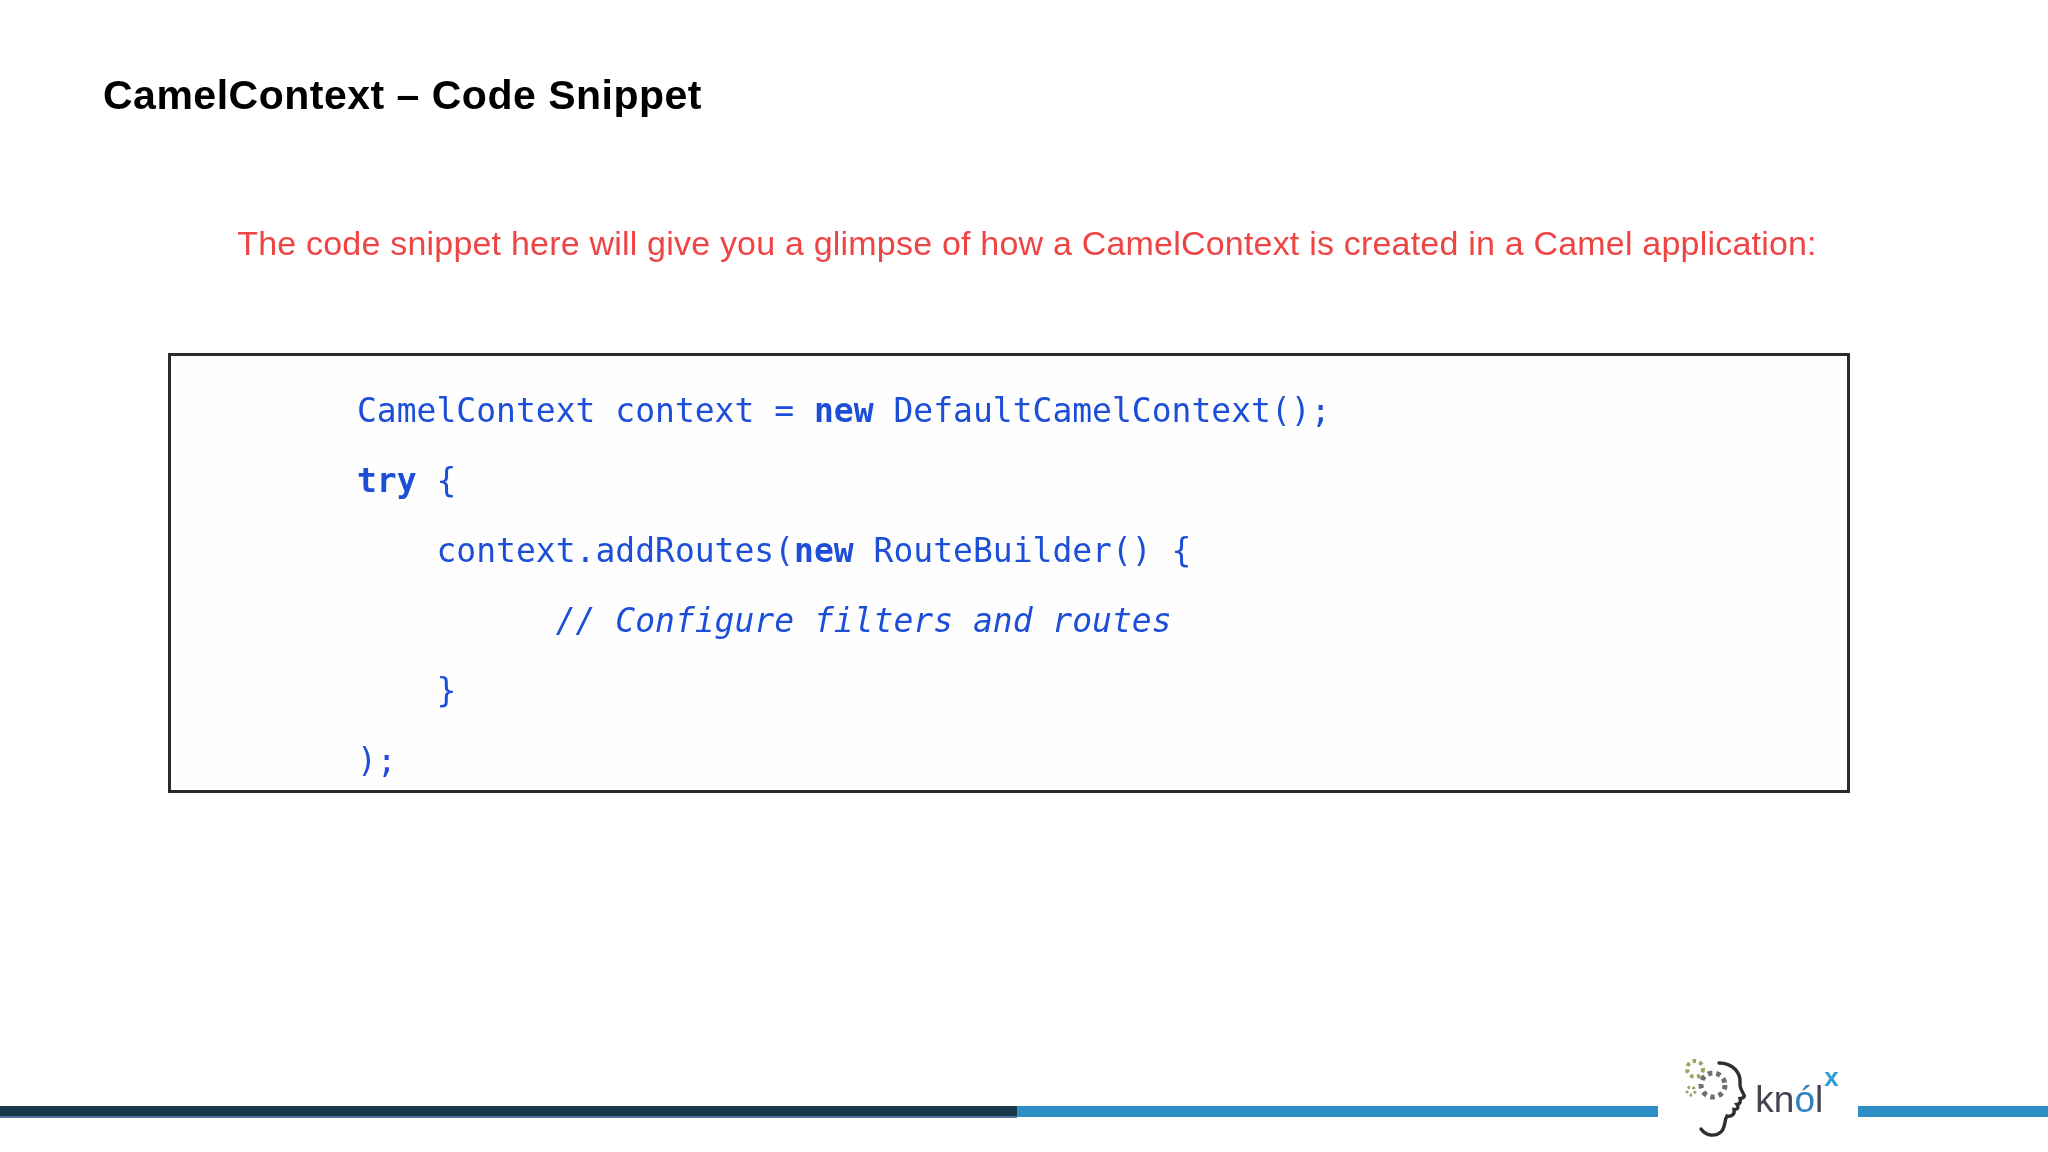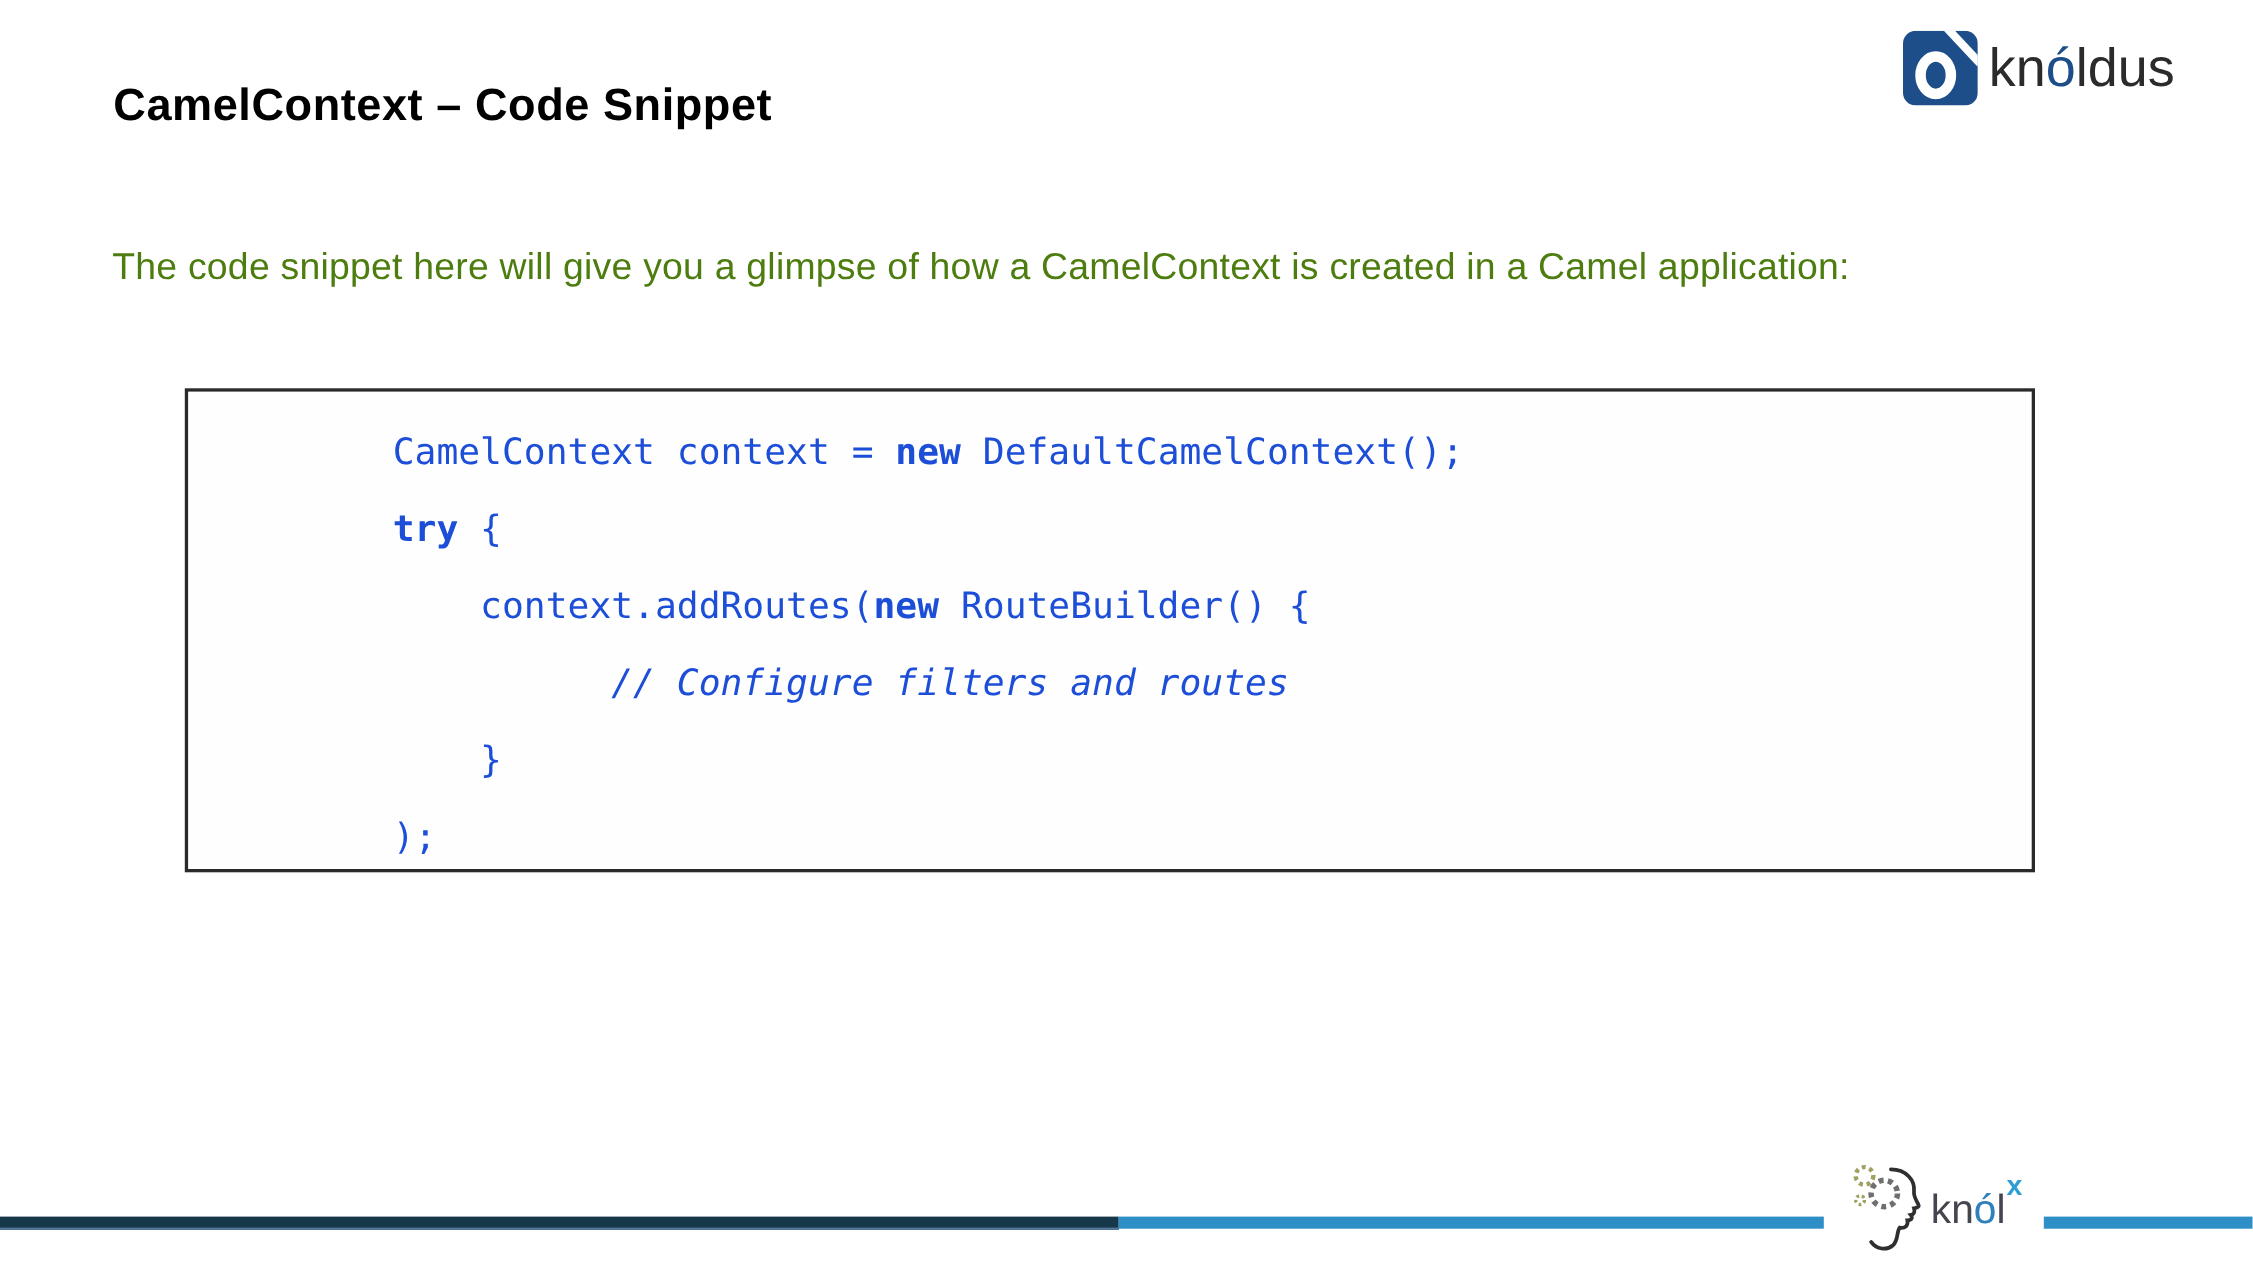--- a/index.html
+++ b/index.html
@@ -67,30 +67,22 @@
     vertical-align:26px;line-height:1;margin-left:1px;
   }
 </style>
 </head>
 <body>
 
 <div class="slide">
 
   <h1 class="title" style="color: #000000;">CamelContext – Code Snippet</h1>
 
-  <div class="knoldus-logo">
-    <svg width="68" height="68" viewBox="0 0 64 64">
-      <rect x="0" y="0" width="64" height="64" rx="11" fill="#1d4e89"></rect>
-      <line x1="36" y1="-4" x2="66" y2="28" stroke="#ffffff" stroke-width="7"></line>
-      <ellipse cx="28" cy="38" rx="13" ry="16" fill="none" stroke="#ffffff" stroke-width="9"></ellipse>
-    </svg>
-    <div class="knoldus-wordmark"><span>kn</span><span class="accent">ó</span><span>ldus</span></div>
-  </div>
 
-  <p class="intro" style="color: #4d7c0f;">The code snippet here will give you a glimpse of how a CamelContext is created in a Camel application:</p>
+  <p class="intro" style="color: #ef4444; text-align: center;">The code snippet here will give you a glimpse of how a CamelContext is created in a Camel application:</p>
 
   <div class="code-box">
     <pre class="code-lines" id="code-lines"><div class="code-line"><span>CamelContext context = </span><span style="font-weight: bold;">new</span><span> DefaultCamelContext();</span></div><div class="code-line"><span style="font-weight: bold;">try</span><span> {</span></div><div class="code-line"><span>    context.addRoutes(</span><span style="font-weight: bold;">new</span><span> RouteBuilder() {</span></div><div class="code-line"><span style="font-style: italic;">          // Configure filters and routes</span></div><div class="code-line"><span>    }</span></div><div class="code-line"><span>);</span></div></pre>
   </div>
 
   <div class="bar-dark" style="background: rgb(23, 56, 74);"></div>
   <div class="bar-light" style="background: rgb(46, 142, 198);"></div>
 
   <div class="knolx-logo">
     <svg width="78" height="86" viewBox="0 0 70 86">

